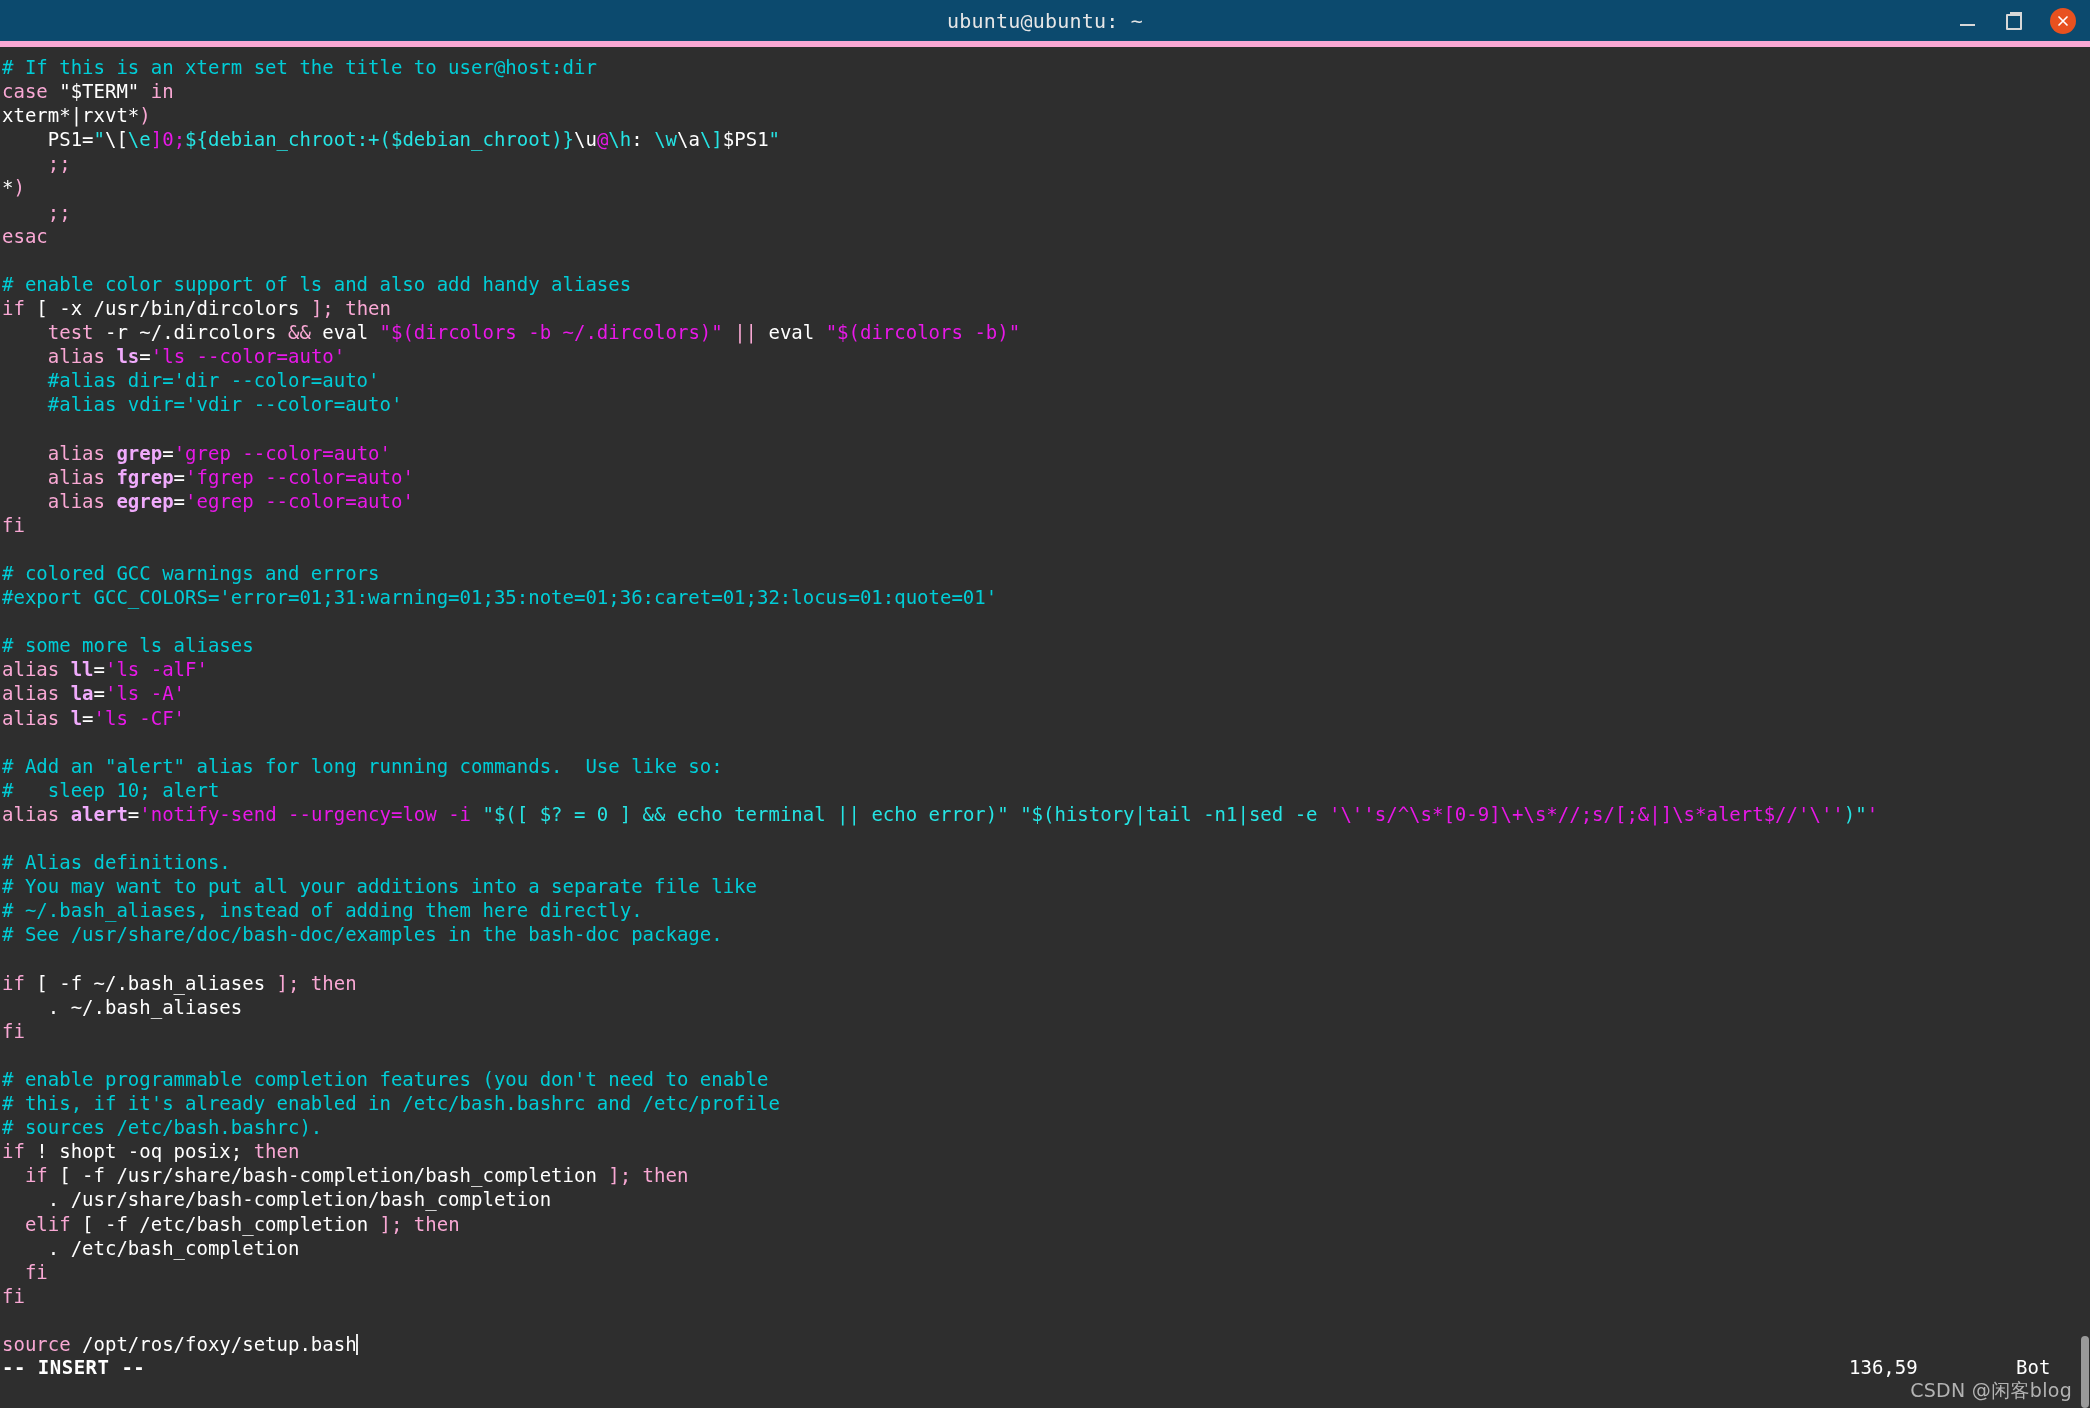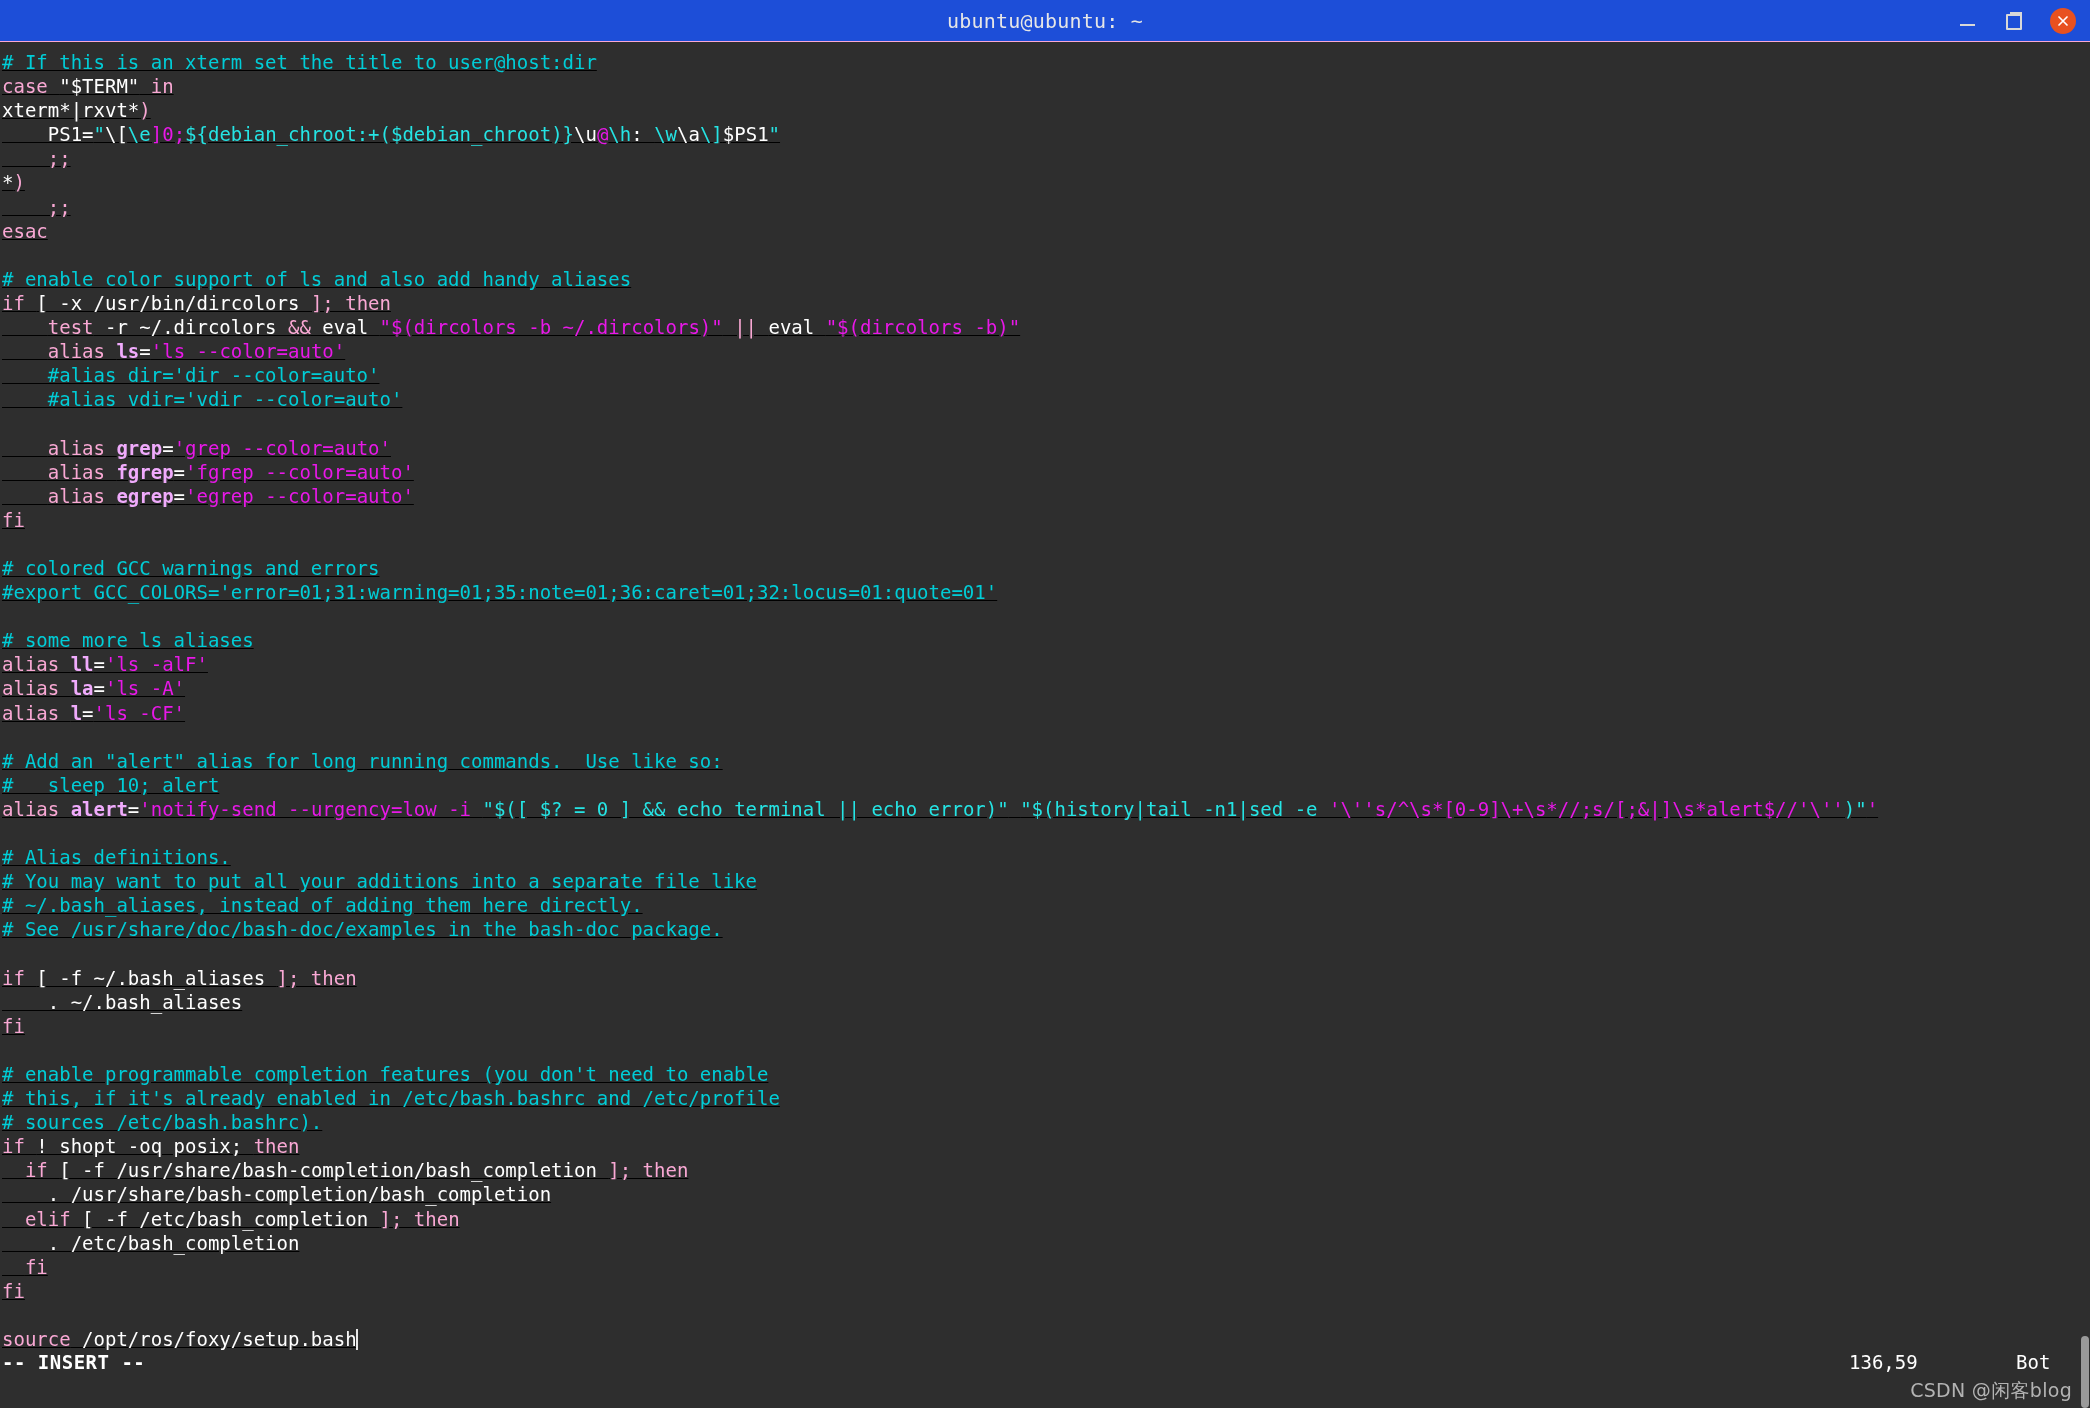--- a/index.html
+++ b/index.html
@@ -18,22 +18,22 @@
     height: 1408px;
     display: flex;
     flex-direction: column;
     background: #2e2e2e;
     position: relative;
   }
   
   .titlebar {
     height: 41px;
     min-height: 41px;
-    background: #1d4ed8;
-    border-bottom: 1px solid #f9a8d4;
+    background: #0c4a6e;
+    border-bottom: 6px solid #f9a8d4;
     display: flex;
     align-items: center;
     position: relative;
     user-select: none;
   }
   .titlebar-title {
     position: absolute;
     left: 0; right: 0;
     text-align: center;
     color: #e6e6e6;
@@ -94,21 +94,20 @@
   }
   .wc-close svg { display:block; }
 
   
   .term {
     flex: 1;
     position: relative;
     background: #2e2e2e;
     overflow: hidden;
     padding: 8px 0 0 0;
-    text-decoration: underline;
   }
   .code {
     font-family: "DejaVu Sans Mono", monospace;
     font-size: 19px;
     line-height: 24.1px;
     white-space: pre;
     padding-left: 2px;
     color: #ffffff;
   }
   .ln { height: 24.1px; }

